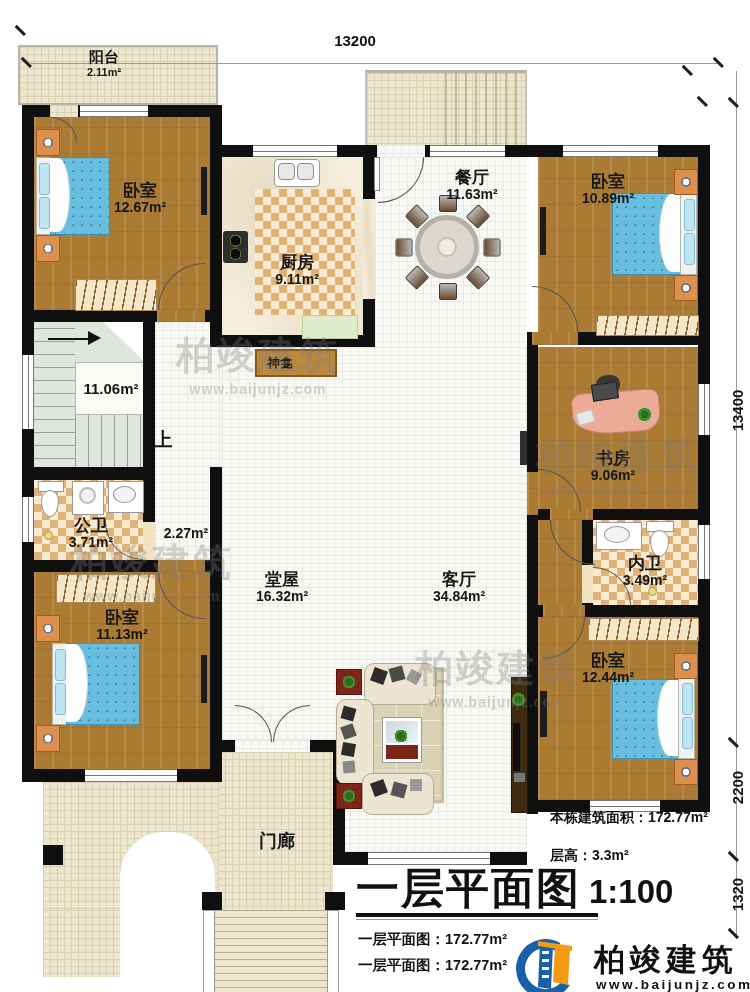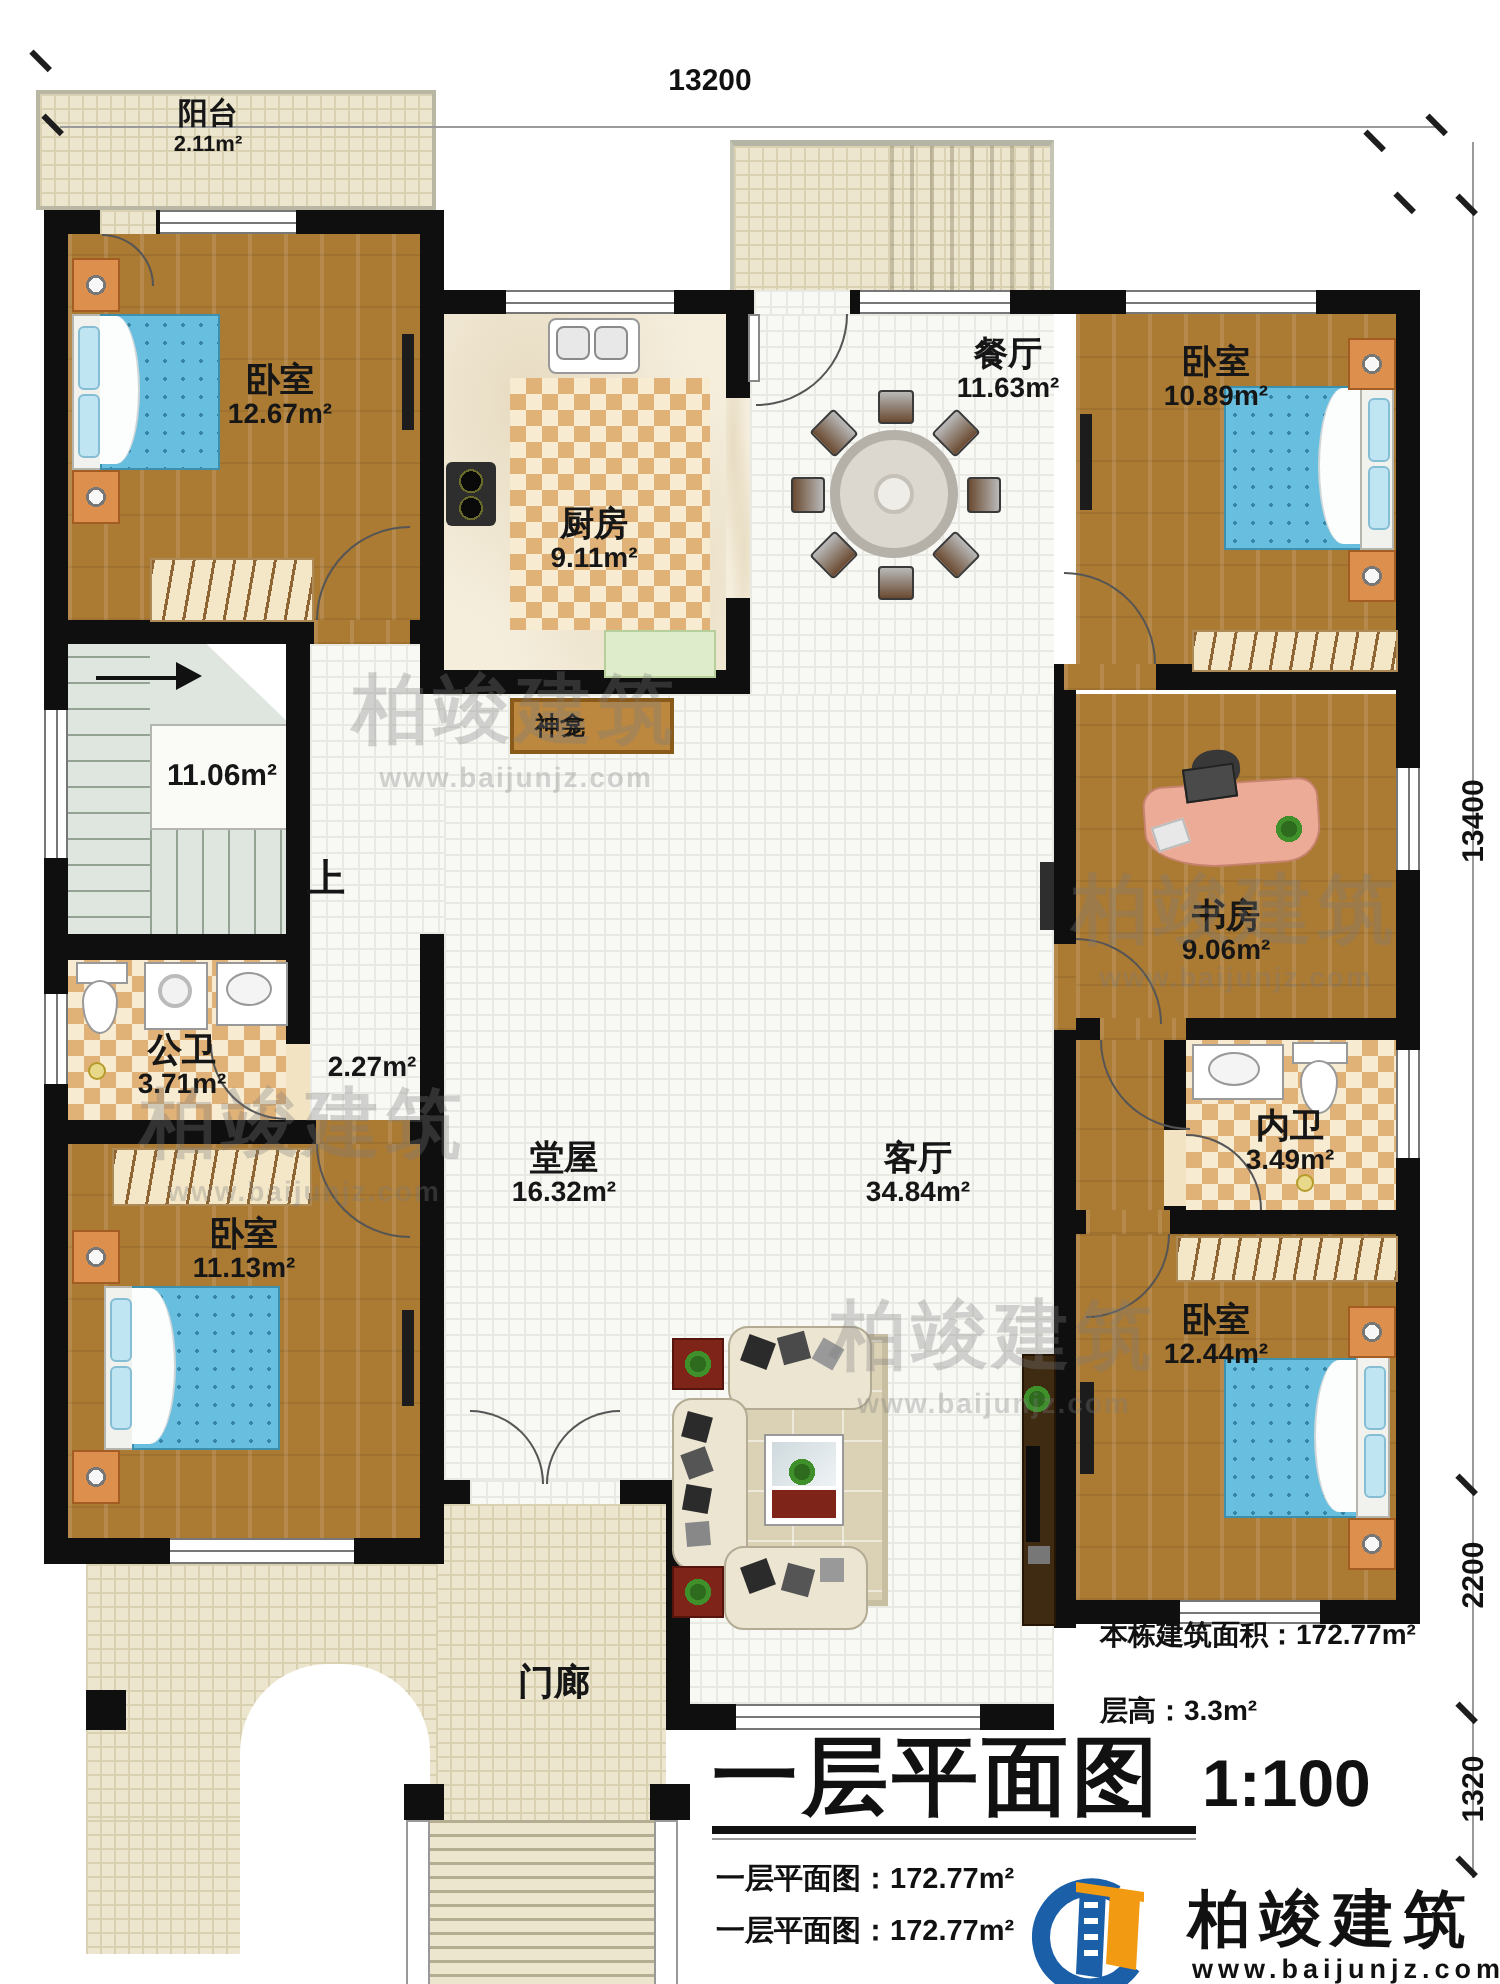--- a/index.html
+++ b/index.html
@@ -275,21 +275,21 @@
     <div class="rarea" style="font-size:11px">2.11m²</div>
   </div>
   <div class="rlabel" style="left:140px;top:181px">
     <div class="rname">卧室</div>
     <div class="rarea">12.67m²</div>
   </div>
   <div class="rlabel" style="left:297px;top:253px">
     <div class="rname">厨房</div>
     <div class="rarea">9.11m²</div>
   </div>
-  <div class="rlabel" style="left:504px;top:168px">
+  <div class="rlabel" style="left:472px;top:168px">
     <div class="rname">餐厅</div>
     <div class="rarea">11.63m²</div>
   </div>
   <div class="rlabel" style="left:608px;top:172px">
     <div class="rname">卧室</div>
     <div class="rarea">10.89m²</div>
   </div>
   <div class="rlabel" style="left:111px;top:372px">
     <div class="rarea" style="font-size:15px">11.06m²</div>
   </div>
@@ -347,21 +347,21 @@
     <div class="wm-l2">www.baijunjz.com</div>
   </div>
   <div class="wm" style="left:497px;top:659px">
     <div class="wm-l1">柏竣建筑</div>
     <div class="wm-l2">www.baijunjz.com</div>
   </div>
 
   <div class="statline" style="left:550px;top:792px;font-size:14px">本栋建筑面积：172.77m²</div>
   <div class="statline" style="left:550px;top:830px;font-size:14px">层高：3.3m²</div>
 
-  <div class="abs" style="left:356px;top:843px;display:flex;align-items:baseline;gap:20px;z-index:35">
+  <div class="abs" style="left:356px;top:843px;display:flex;align-items:baseline;gap:8px;z-index:35">
     <span style="font-size:43px;font-weight:900;letter-spacing:2px;color:#111">一层平面图</span>
     <span style="font-size:33px;font-weight:700;color:#111">1:100</span>
   </div>
   <div class="abs" style="left:356px;top:896px;width:242px;height:4px;background:#111;z-index:35"></div>
   <div class="abs" style="left:356px;top:902px;width:242px;height:1px;background:#999;z-index:35"></div>
 
   <div class="statline" style="left:358px;top:913px">一层平面图：172.77m²</div>
   <div class="statline" style="left:358px;top:939px">一层平面图：172.77m²</div>
 
   <div class="abs" style="left:506px;top:918px;width:238px;height:68px;z-index:35">

